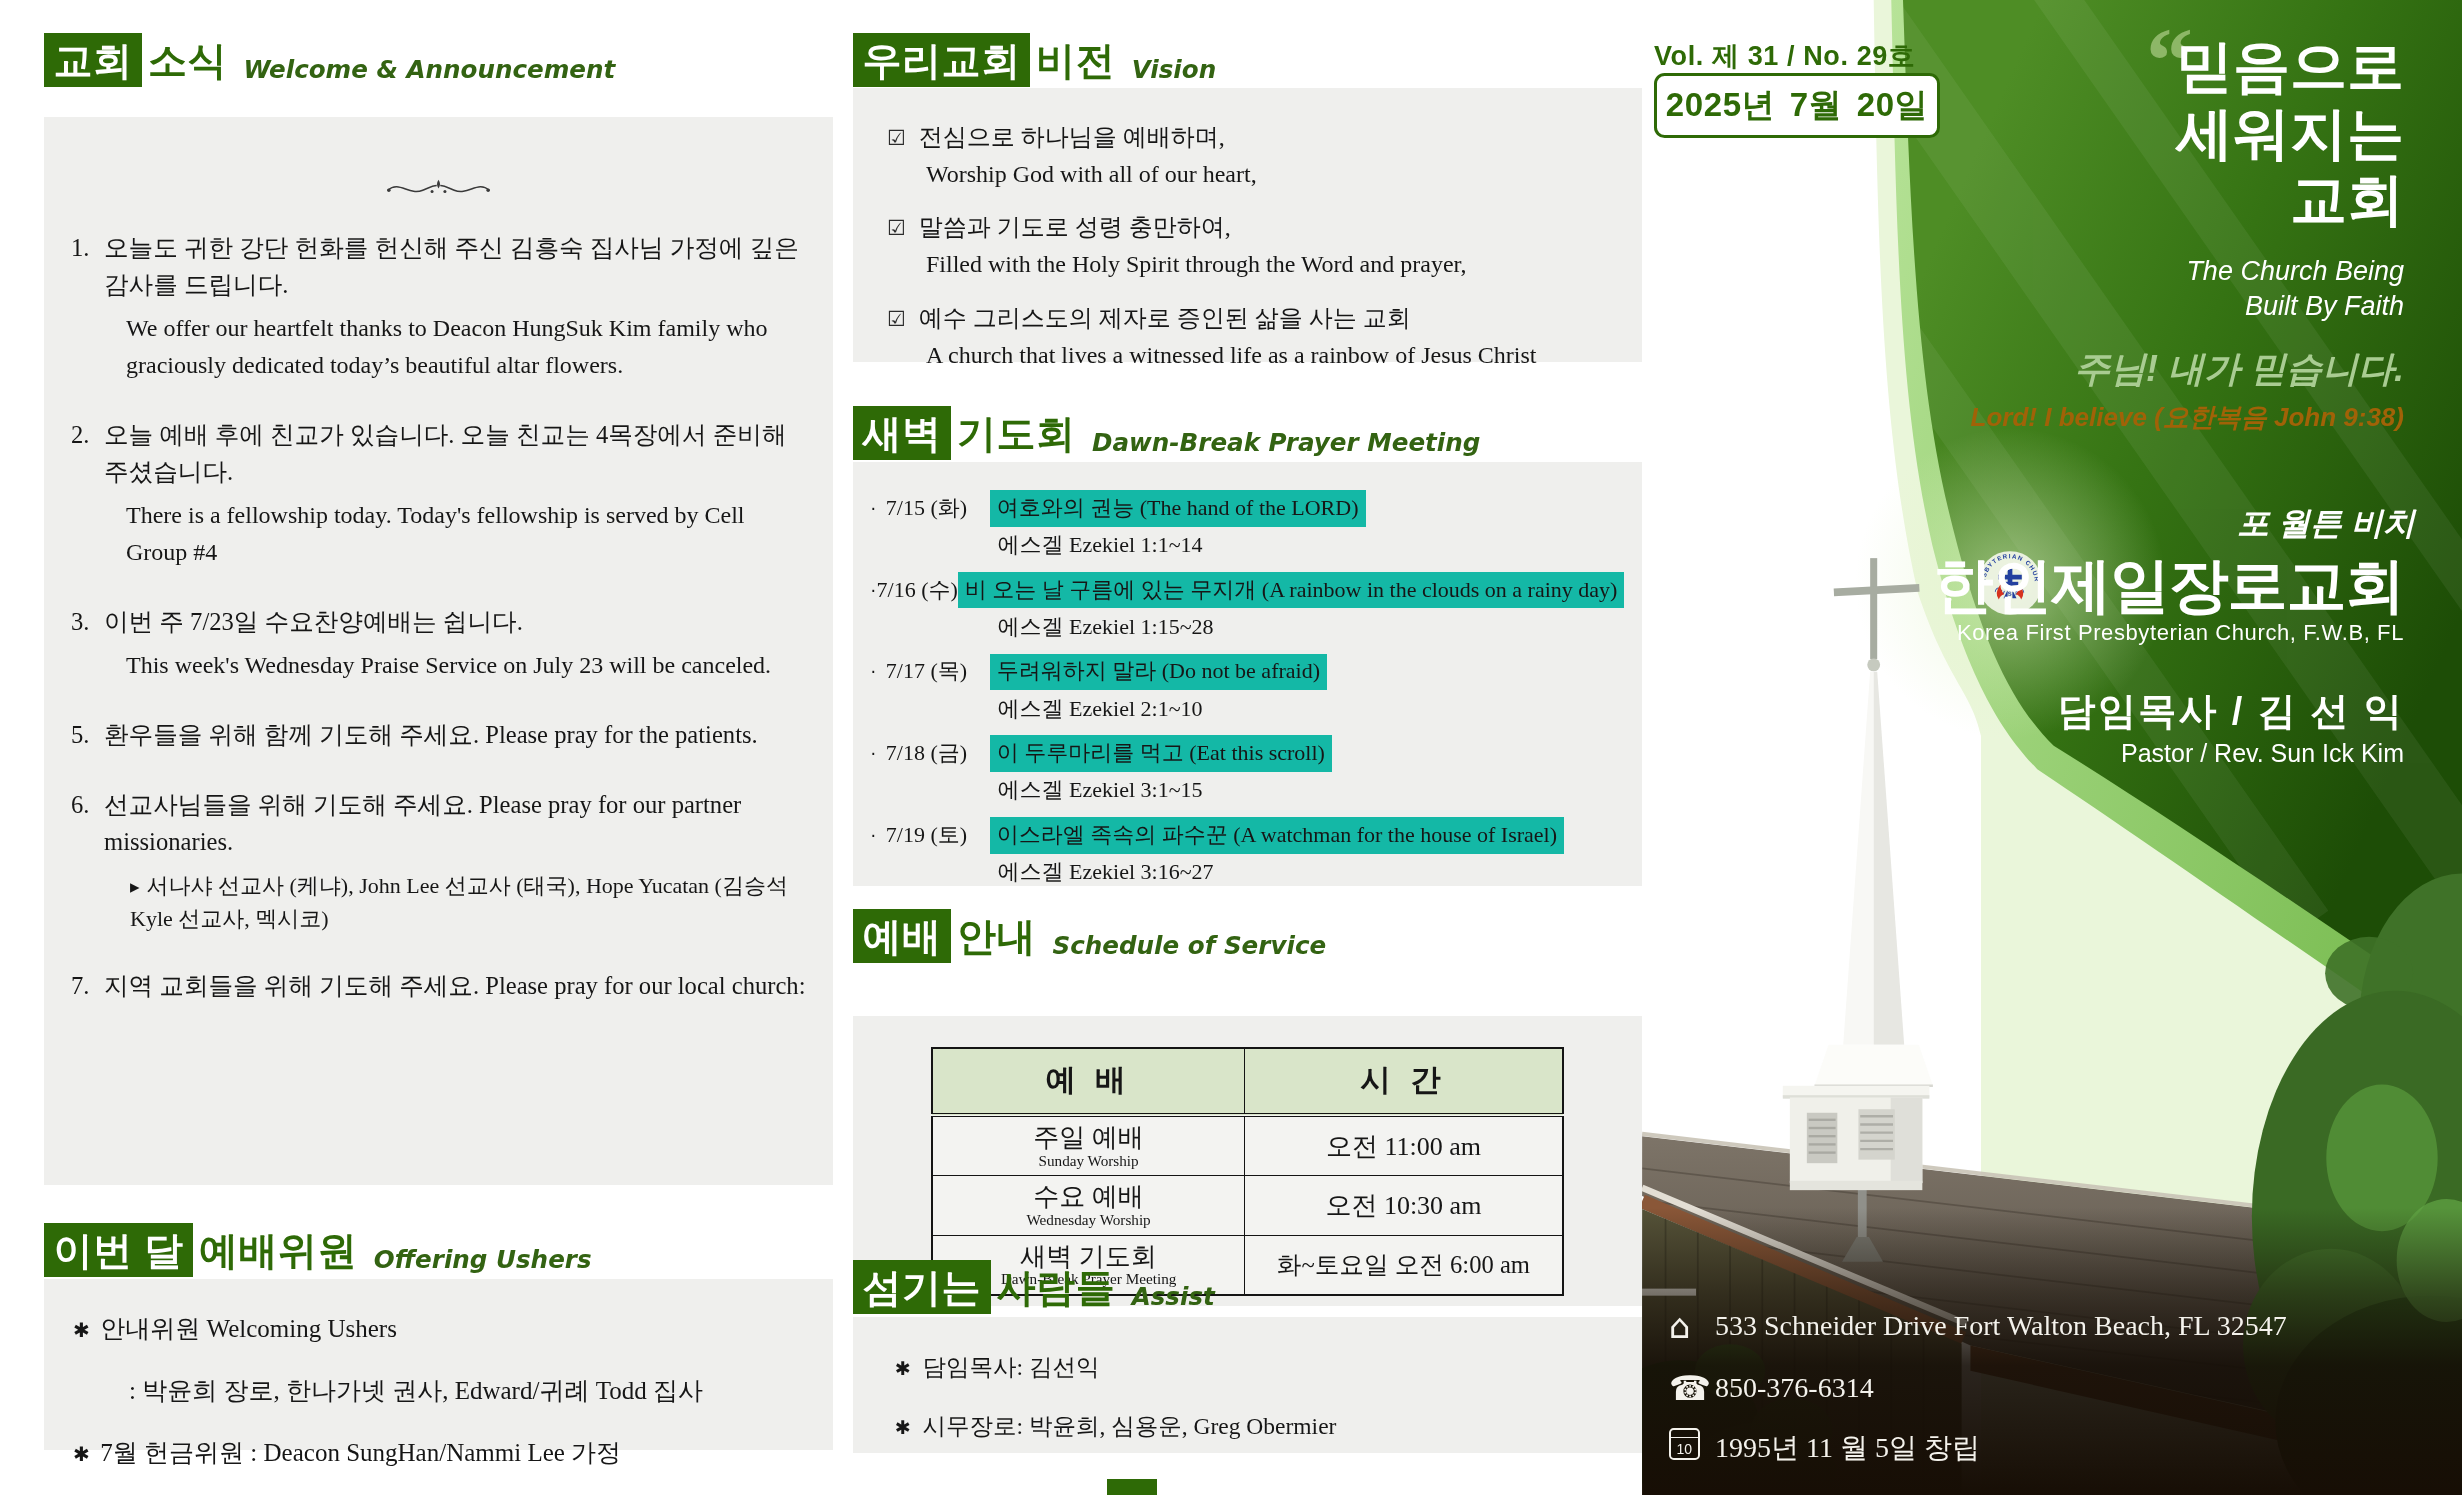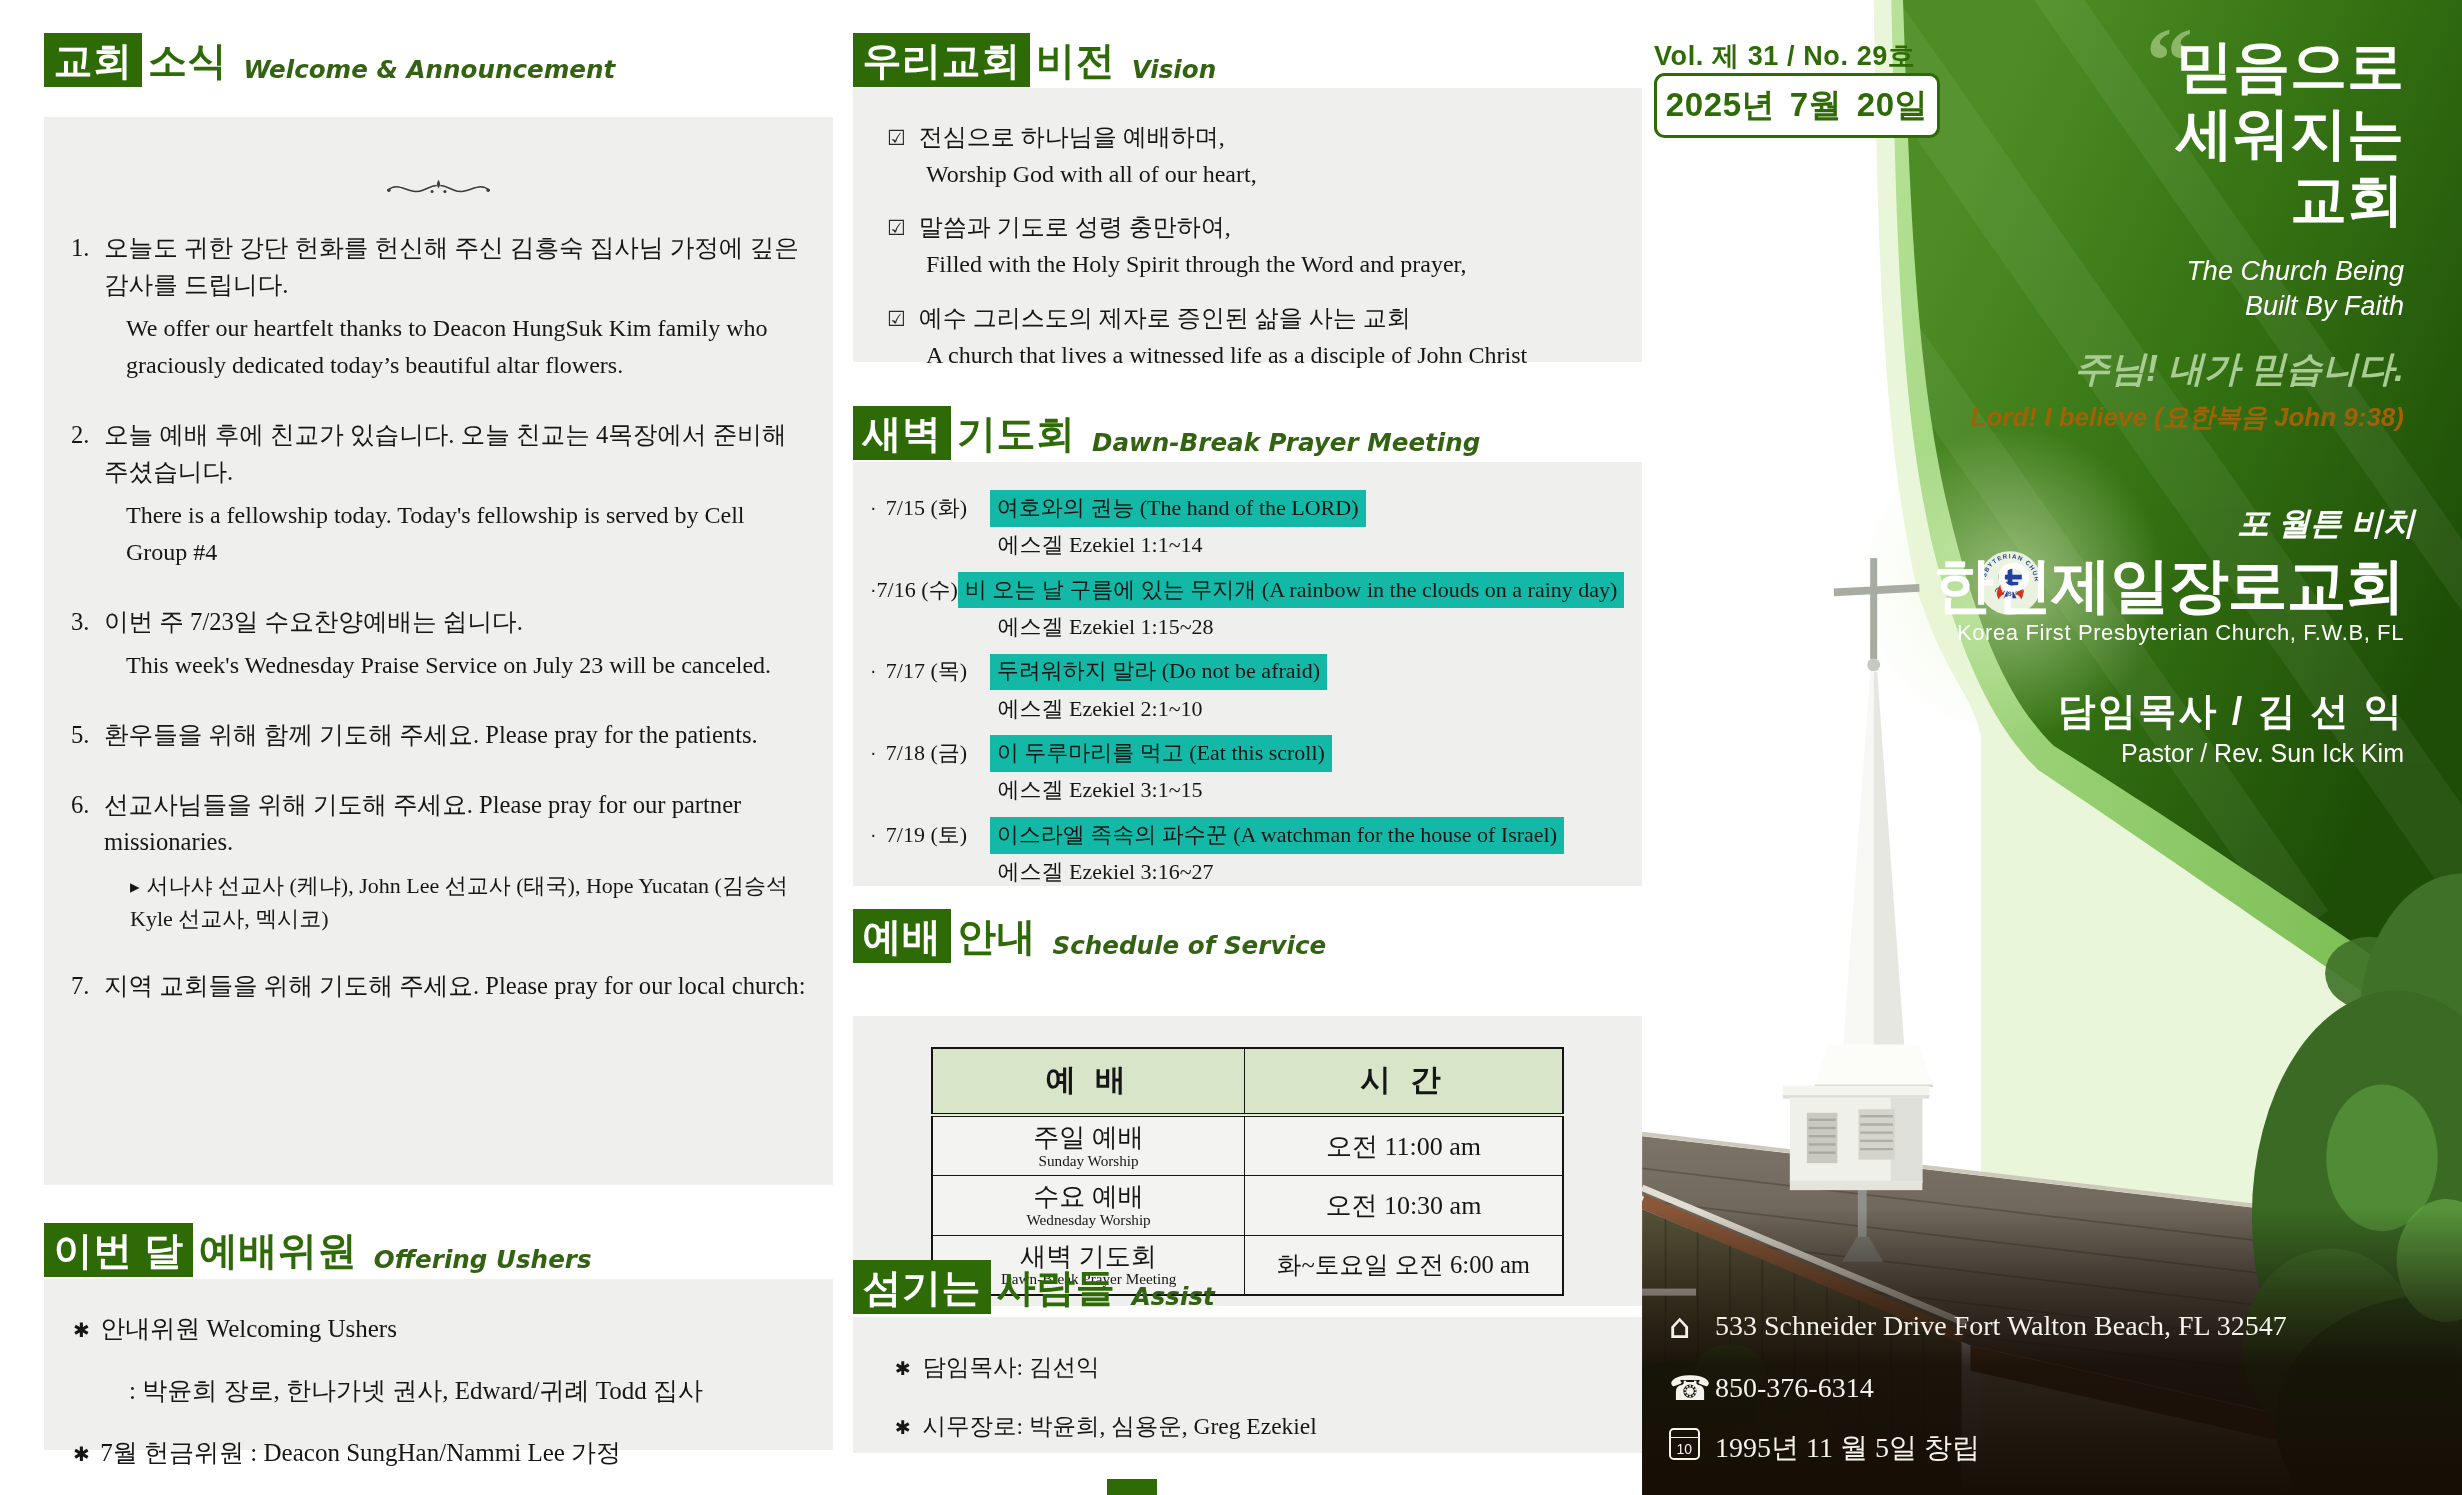--- a/index.html
+++ b/index.html
@@ -303,21 +303,21 @@
     <div class="vis-item">
       <div class="vis-ko"><span class="check">☑</span><span>전심으로 하나님을 예배하며,</span></div>
       <div class="vis-en">Worship God with all of our heart,</div>
     </div>
     <div class="vis-item">
       <div class="vis-ko"><span class="check">☑</span><span>말씀과 기도로 성령 충만하여,</span></div>
       <div class="vis-en">Filled with the Holy Spirit through the Word and prayer,</div>
     </div>
     <div class="vis-item">
       <div class="vis-ko"><span class="check">☑</span><span>예수 그리스도의 제자로 증인된 삶을 사는 교회</span></div>
-      <div class="vis-en">A church that lives a witnessed life as a disciple of John Christ</div>
+      <div class="vis-en">A church that lives a witnessed life as a rainbow of Jesus Christ</div>
     </div>
   </div>
 
   <div class="sec-header" style="left:853px;top:406px;">
     <span class="hdr-block">새벽</span>
     <span class="hdr-rest">기도회</span>
     <span class="hdr-script">Dawn-Break Prayer Meeting</span>
   </div>
   <div class="panel" style="left:853px;top:462px;width:789px;height:424px;padding:28px 17.6px;box-sizing:border-box;">
     <div class="pr-row">
@@ -392,21 +392,21 @@
   <div class="sec-header" style="left:853px;top:1260px;">
     <span class="hdr-block">섬기는</span>
     <span class="hdr-rest">사람들</span>
     <span class="hdr-script">Assist</span>
   </div>
   <div class="panel" style="left:853px;top:1317px;width:789px;height:136px;padding:34px 42px;box-sizing:border-box;">
     <div class="as-line">
       <span class="star">✱</span><span>담임목사: 김선익</span>
     </div>
     <div class="as-line" style="margin-bottom:0;">
-      <span class="star">✱</span><span>시무장로: 박윤희, 심용운, Greg Ezekiel</span>
+      <span class="star">✱</span><span>시무장로: 박윤희, 심용운, Greg Obermier</span>
     </div>
   </div>
 
   <div id="fragment" class="abs"></div>
 
   <div id="vol-line" class="abs">Vol. 제 31 / No. 29호</div>
   <div id="date-box" class="abs">
     <span>2025년 7월 20일</span>
   </div>
 

